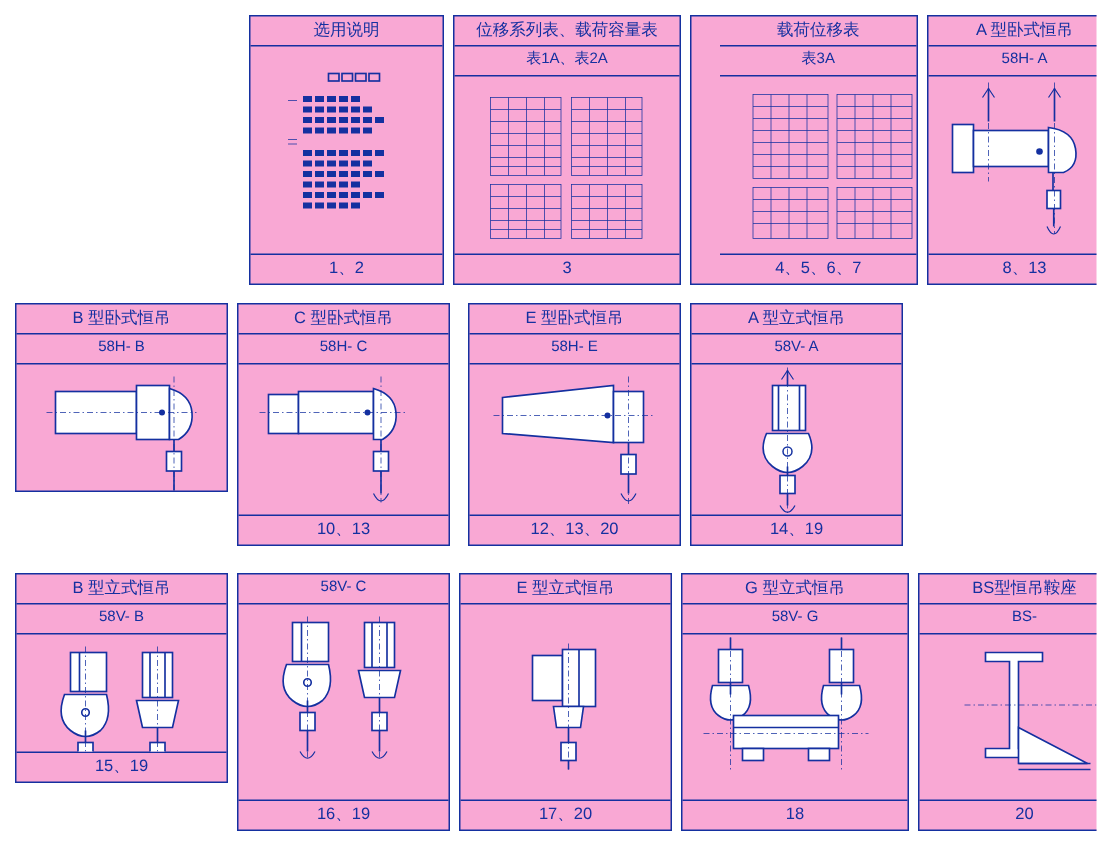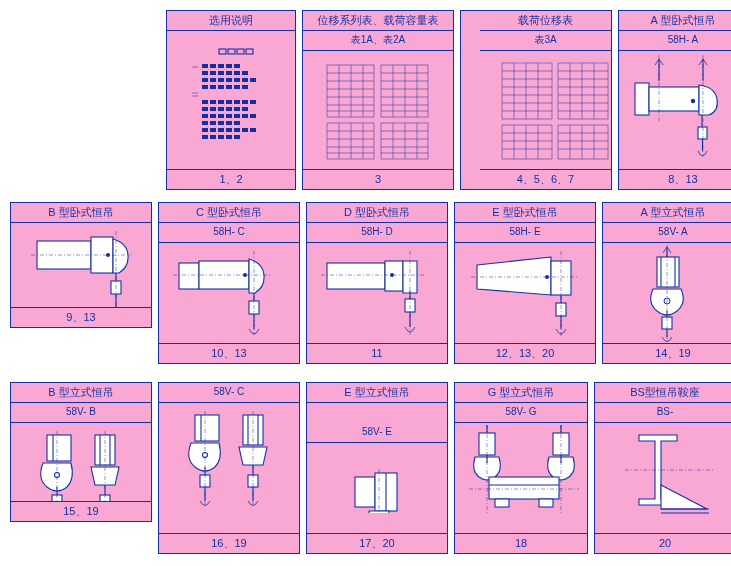--- a/index.html
+++ b/index.html
@@ -277,39 +277,39 @@
         </svg>
       </div>
       <div class="ftr">8、13</div>
     </div>
   </div>
 
   <div class="row mid-row">
 
     <div class="card" style="width:142px;height:126px;">
       <div class="hdr">B 型卧式恒吊</div>
+      <div class="hdr2">58H- B</div>
       <div class="body">
         <svg width="139" height="103" viewBox="0 0 139 103">
           <g class="ln med">
             <rect class="fillw" x="26" y="18" width="54" height="28"></rect>
             <rect class="fillw" x="80" y="14" width="22" height="36"></rect>
             <path class="fillw" d="M102 16 q14 4 15 16 q1 12 -9 18 l-6 0 z"></path>
             <circle cx="97" cy="32" r="2" fill="#1430a0" stroke="none"></circle>
             <line x1="105" y1="50" x2="105" y2="58"></line>
             <rect class="fillw" x="100" y="58" width="10" height="13"></rect>
             <line x1="105" y1="71" x2="105" y2="86"></line>
             <path d="M100 86 q5 10 10 0" class="ln thin"></path>
           </g>
           <g class="ln hair dash">
             <line x1="105" y1="8" x2="105" y2="92"></line>
             <line x1="20" y1="32" x2="120" y2="32"></line>
           </g>
         </svg>
       </div>
-      <div class="ftr">9、13</div>
     </div>
 
     <div class="gap"></div>
 
     <div class="card" style="width:142px;height:162px;">
       <div class="hdr">C 型卧式恒吊</div>
       <div class="hdr2">58H- C</div>
       <div class="body">
         <svg width="139" height="103" viewBox="0 0 139 103">
           <g class="ln med">
@@ -326,43 +326,20 @@
             <line x1="95" y1="8" x2="95" y2="92"></line>
             <line x1="14" y1="32" x2="112" y2="32"></line>
           </g>
         </svg>
       </div>
       <div class="ftr">10、13</div>
     </div>
 
     <div class="gap"></div>
 
-    <div class="card" style="width:142px;height:162px;">
-      <div class="hdr">D 型卧式恒吊</div>
-      <div class="hdr2">58H- D</div>
-      <div class="body">
-        <svg width="139" height="103" viewBox="0 0 139 103">
-          <g class="ln med">
-            <rect class="fillw" x="20" y="20" width="58" height="26"></rect>
-            <rect class="fillw" x="78" y="18" width="18" height="30"></rect>
-            <path class="fillw" d="M96 18 l14 0 l0 32 l-14 0 z"></path>
-            <circle cx="85" cy="32" r="2" fill="#1430a0" stroke="none"></circle>
-            <line x1="103" y1="48" x2="103" y2="56"></line>
-            <rect class="fillw" x="98" y="56" width="10" height="13"></rect>
-            <line x1="103" y1="69" x2="103" y2="84"></line>
-            <path d="M98 84 q5 10 10 0" class="ln thin"></path>
-          </g>
-          <g class="ln hair dash">
-            <line x1="103" y1="8" x2="103" y2="92"></line>
-            <line x1="14" y1="32" x2="118" y2="32"></line>
-          </g>
-        </svg>
-      </div>
-      <div class="ftr">11</div>
-    </div>
 
     <div class="gap"></div>
 
     <div class="card" style="width:142px;height:162px;">
       <div class="hdr">E 型卧式恒吊</div>
       <div class="hdr2">58H- E</div>
       <div class="body">
         <svg width="139" height="103" viewBox="0 0 139 103">
           <g class="ln med">
             <path class="fillw" d="M22 22 L96 14 L96 52 L22 46 Z"></path>
@@ -477,21 +454,20 @@
           </g>
         </svg>
       </div>
       <div class="ftr">16、19</div>
     </div>
 
     <div class="gap"></div>
 
     <div class="card" style="width:142px;height:172px;gap:20px;">
       <div class="hdr">E 型立式恒吊</div>
-      <div class="hdr2">58V- E</div>
       <div class="body">
         <svg width="139" height="113" viewBox="0 0 139 113">
           <g class="ln med">
             <rect class="fillw" x="48" y="14" width="20" height="30"></rect>
             <rect class="fillw" x="68" y="10" width="22" height="38"></rect>
             <line x1="79" y1="10" x2="79" y2="48"></line>
             <path class="fillw" d="M62 48 l20 0 l-2 14 l-16 0 z"></path>
             <line x1="72" y1="62" x2="72" y2="72"></line>
             <rect class="fillw" x="67" y="72" width="10" height="12"></rect>
             <line x1="72" y1="84" x2="72" y2="98"></line>
@@ -500,21 +476,21 @@
           <g class="ln hair dash">
             <line x1="72" y1="6" x2="72" y2="104"></line>
           </g>
         </svg>
       </div>
       <div class="ftr">17、20</div>
     </div>
 
     <div class="gap"></div>
 
-    <div class="card" style="width:134px;height:172px;">
+    <div class="card" style="width:152px;height:172px;">
       <div class="hdr">G 型立式恒吊</div>
       <div class="hdr2">58V- G</div>
       <div class="body">
         <svg width="139" height="113" viewBox="0 0 139 113">
           <g class="ln med">
             <rect class="fillw" x="24" y="10" width="16" height="22"></rect>
             <rect class="fillw" x="98" y="10" width="16" height="22"></rect>
             <path class="fillw" d="M20 34 q-4 14 4 20 q8 6 16 0 q8 -6 4 -20 z"></path>
             <path class="fillw" d="M94 34 q-4 14 4 20 q8 6 16 0 q8 -6 4 -20 z"></path>
             <rect class="fillw" x="34" y="54" width="70" height="22"></rect>

